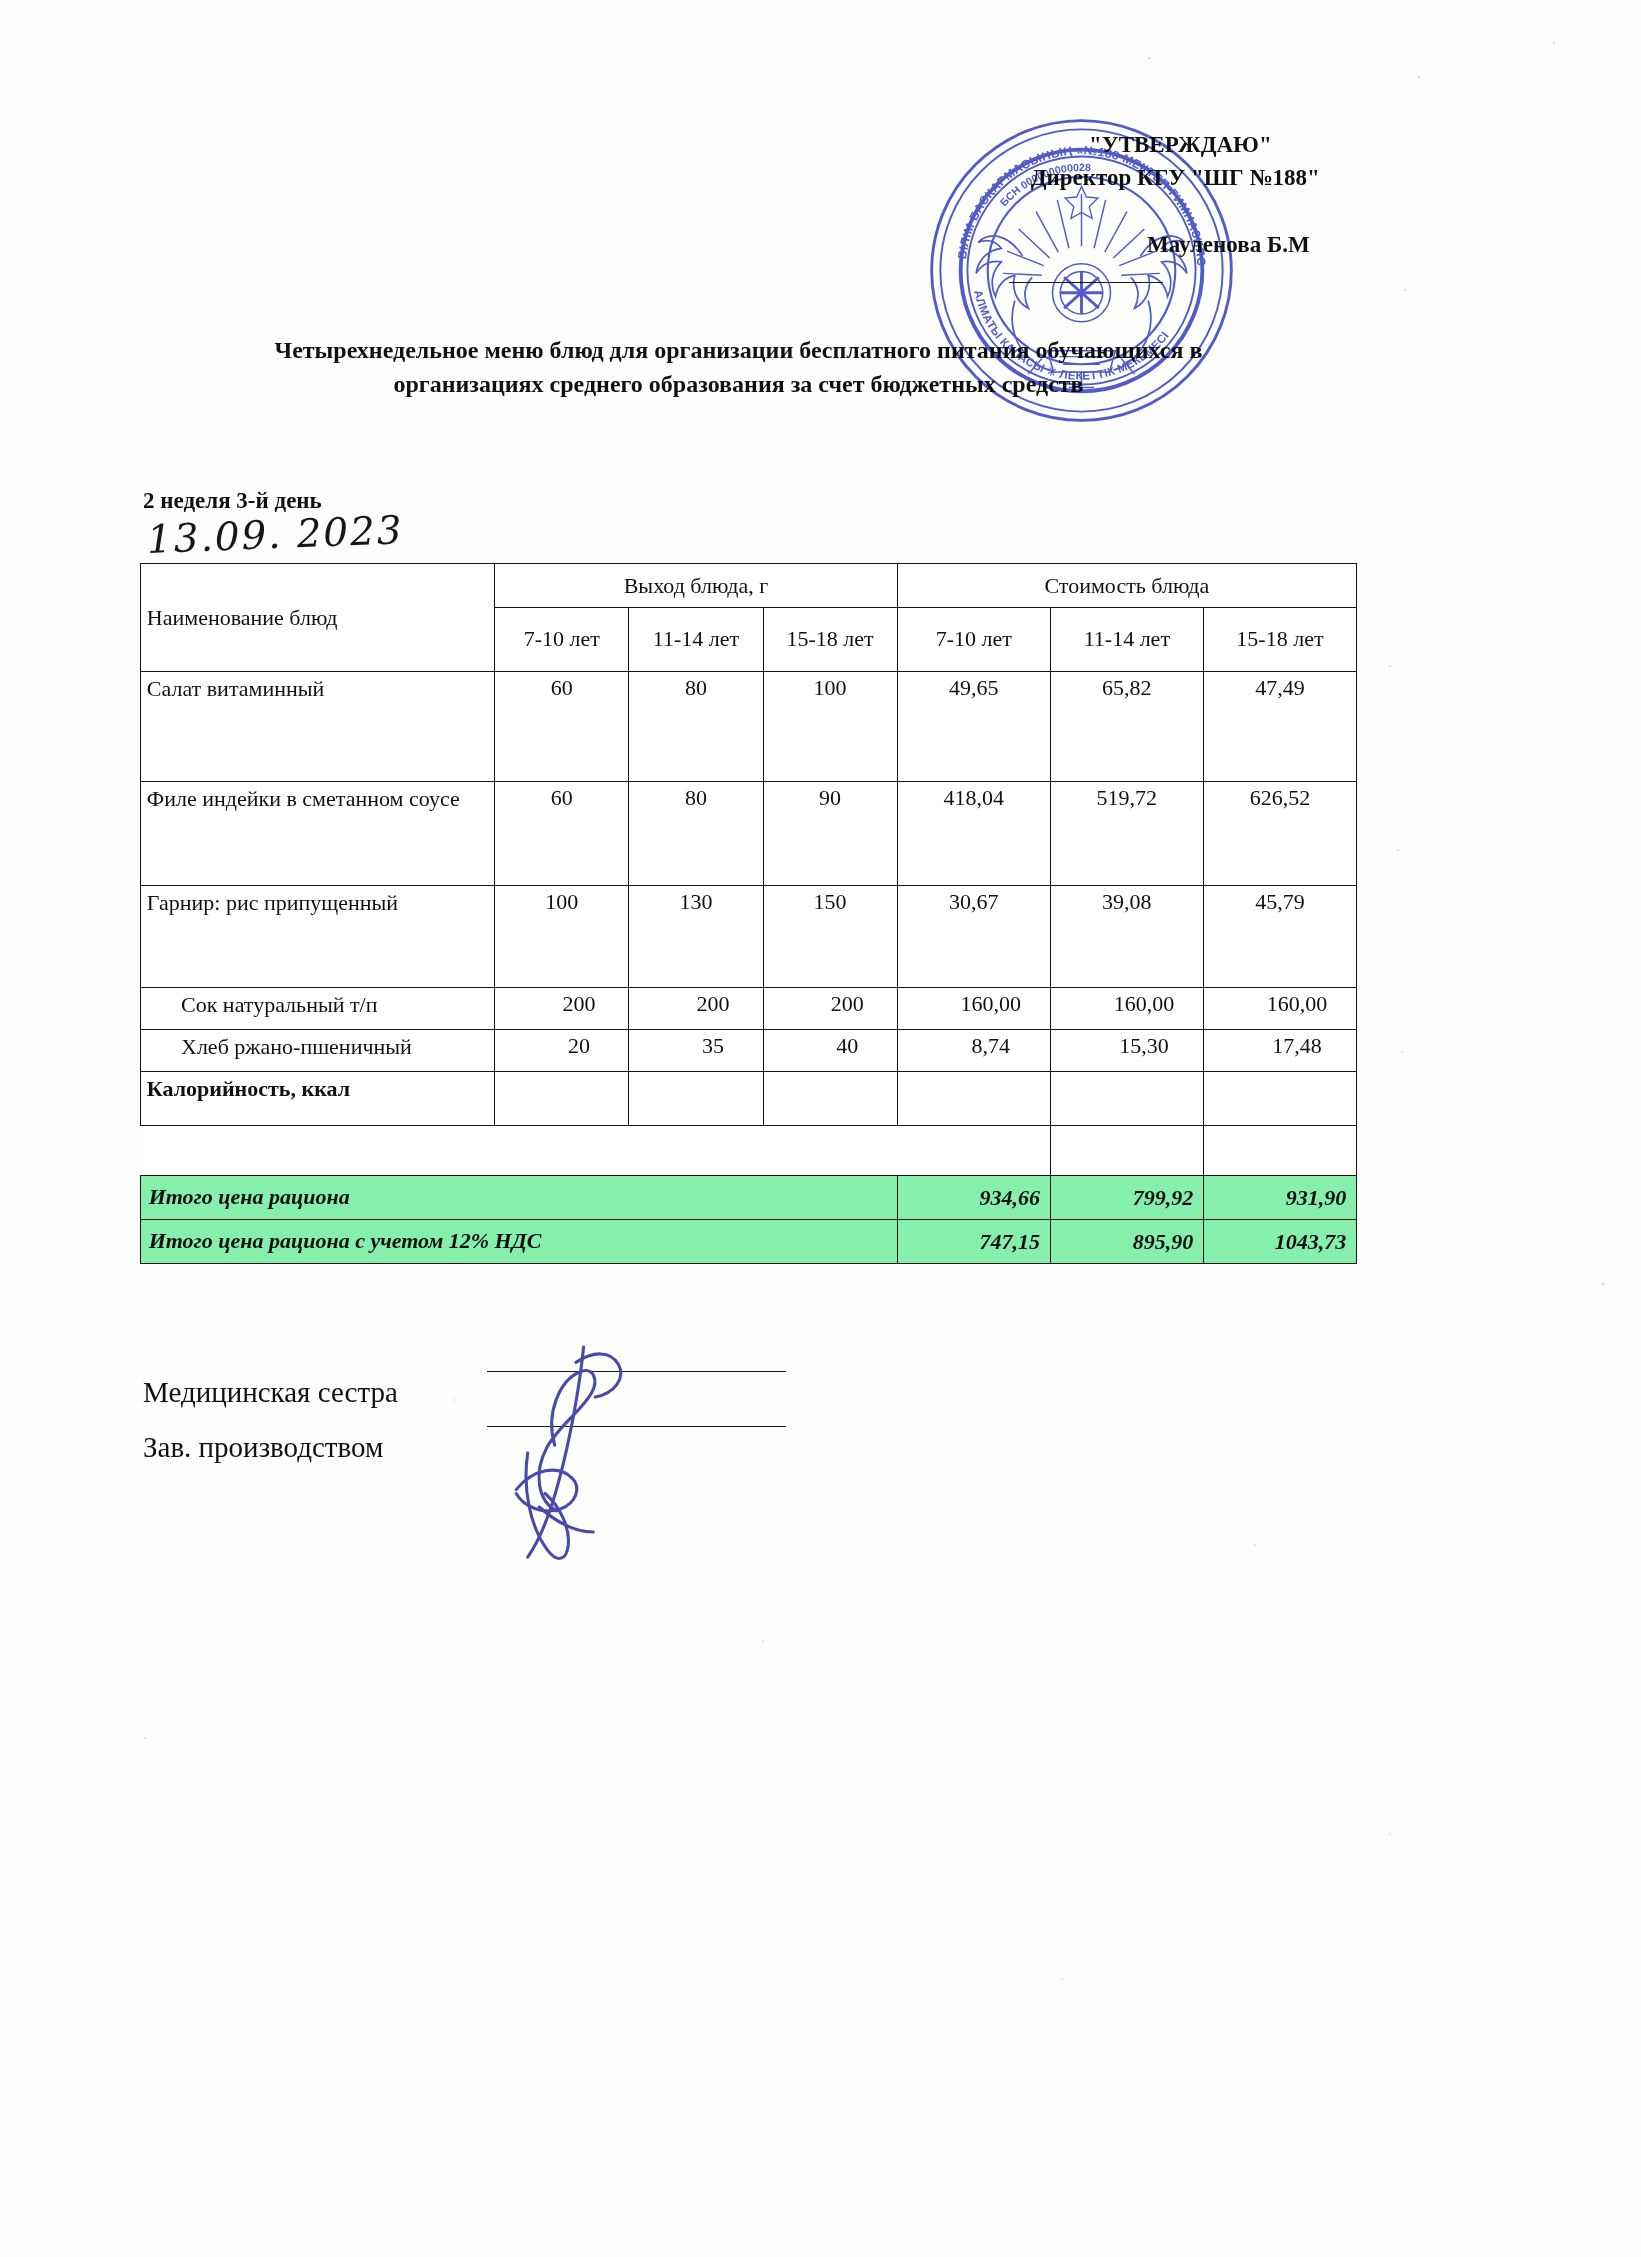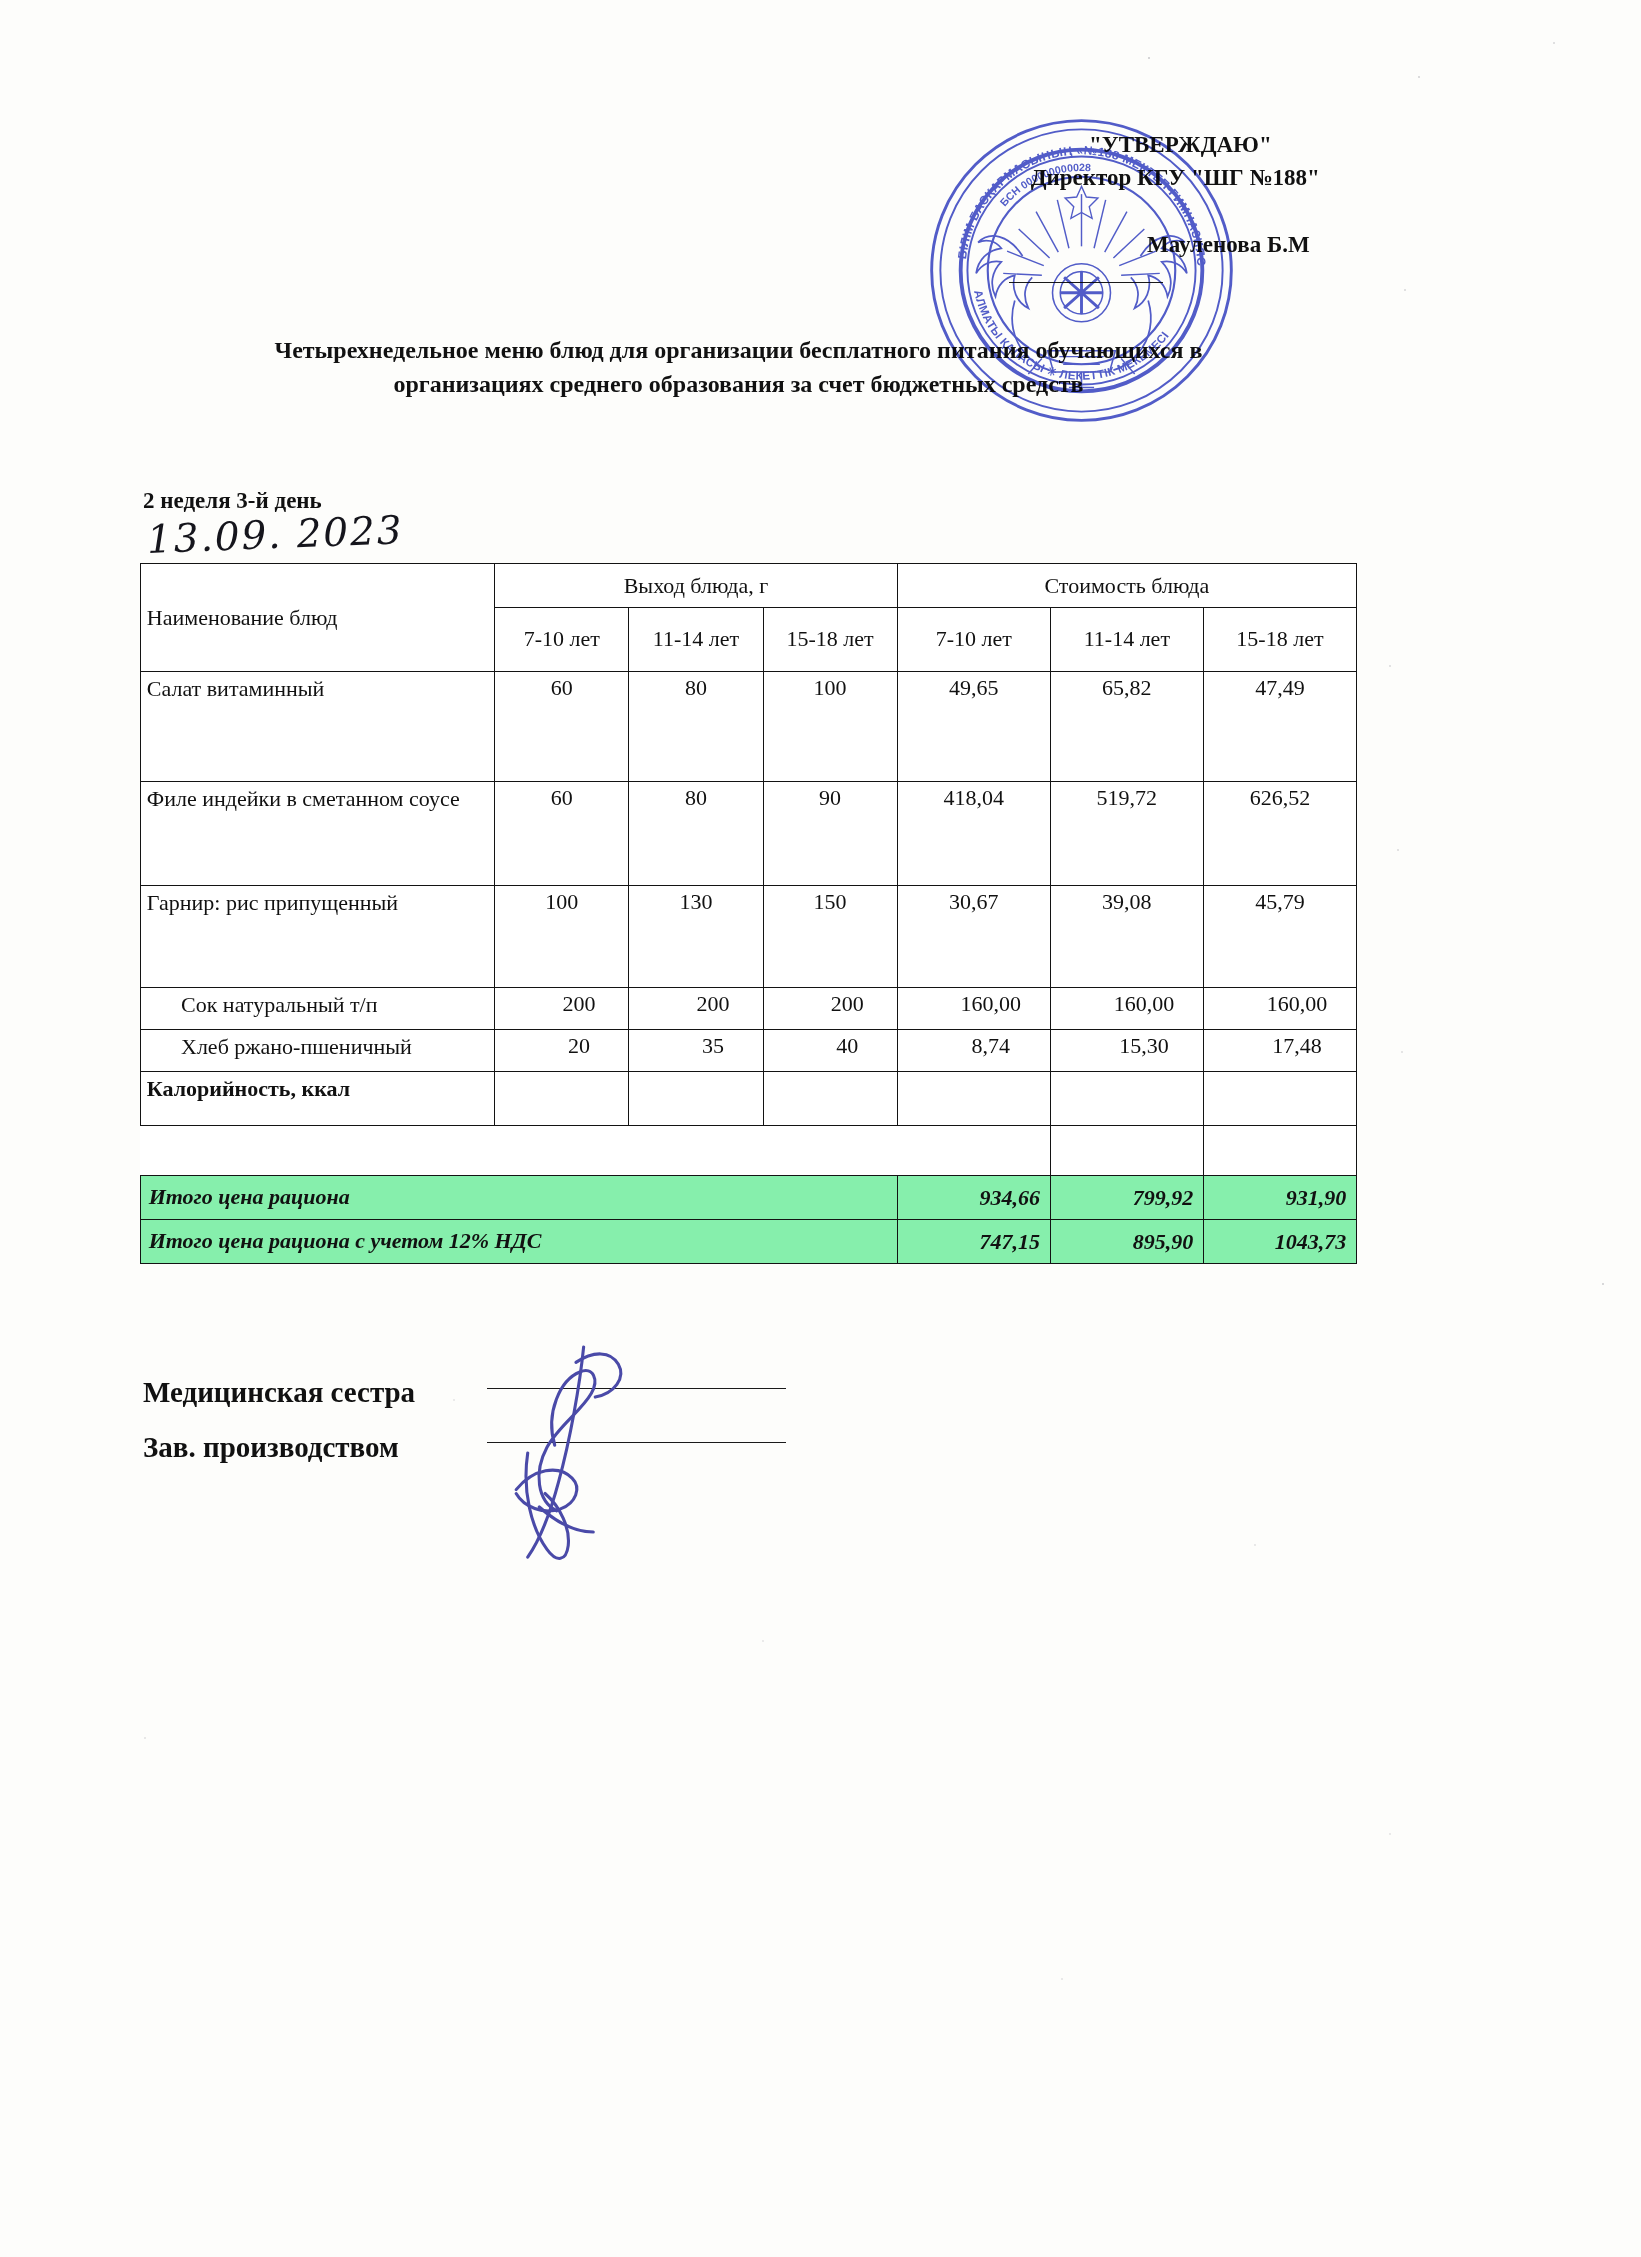--- a/index.html
+++ b/index.html
@@ -154,21 +154,21 @@
 
   
   .signblock {
     position: absolute;
     left: 143px;
     top: 1371px;
     font-size: 29px;
     line-height: 1.48;
     z-index: 4;
   }
-  .sign-row { display: flex; align-items: center; font-weight: bold; }
+  .sign-row { display: flex; align-items: flex-start; }
   .sign-label { width: 344px; }
   .sign-line {
     width: 299px;
     border-bottom: 1.9px solid #1a1a1a;
     margin-bottom: 8.7px;
   }
   .sign-row + .sign-row { margin-top: 11.6px; }
 
   
   .stamp {

